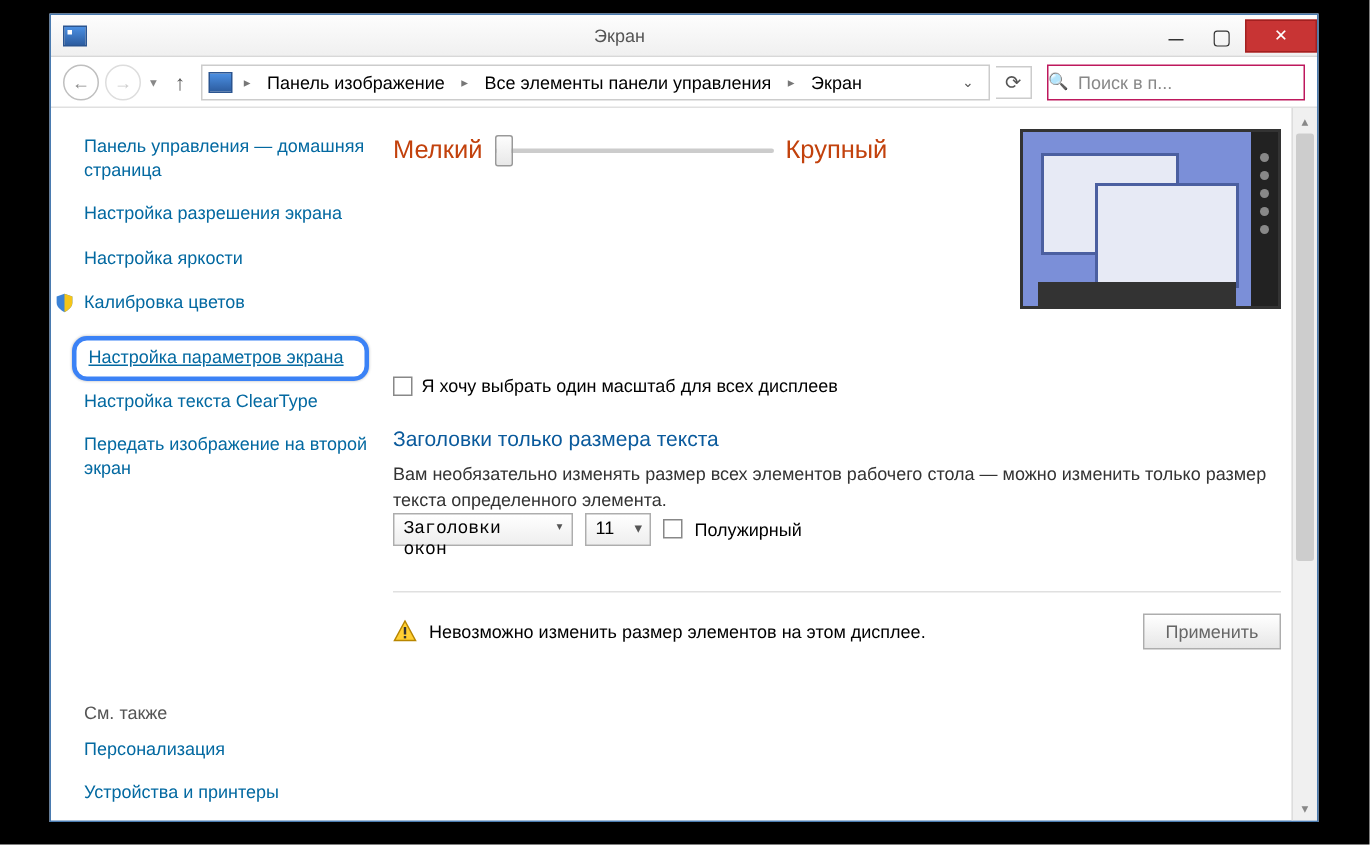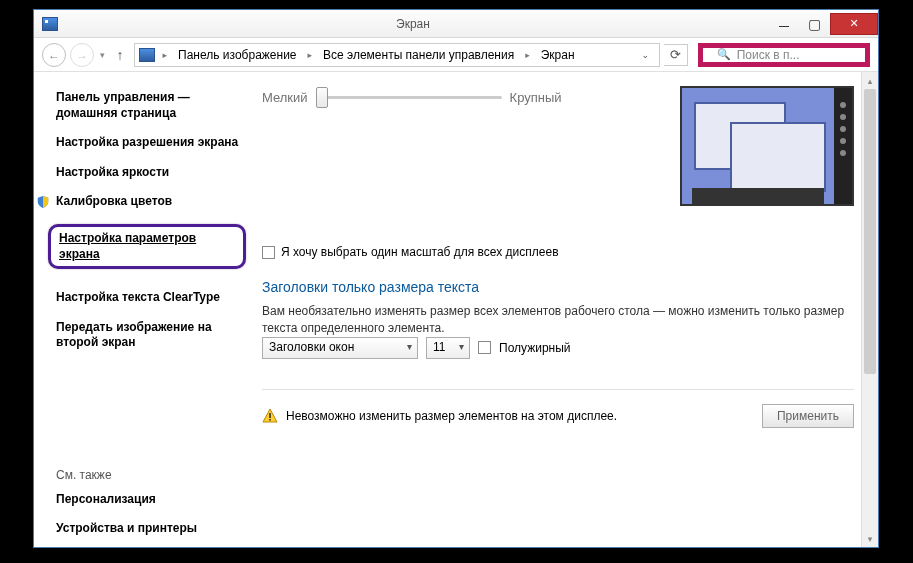--- a/index.html
+++ b/index.html
@@ -19,51 +19,51 @@
   .navbar { height: 34px; border-bottom: 1px solid #e0e0e0; display:flex; align-items:center; padding: 0 8px; gap:4px; }
   .nav-circle { width:24px; height:24px; border:1px solid #bfbfbf; border-radius:50%; display:flex; align-items:center; justify-content:center; color:#888; cursor:pointer; }
   .nav-dd { font-size:9px; color:#888; padding: 0 2px; cursor:pointer; }
   .nav-up { font-size:14px; color:#555; padding:0 6px; cursor:pointer; }
   .addr { flex:1; height: 24px; border:1px solid #ccc; display:flex; align-items:center; padding: 0 4px; gap:4px; }
   .addr-icon { width:16px; height:14px; background: linear-gradient(#4b8fe2, #2d5da0); border:1px solid #2a5490; }
   .crumb { display:flex; align-items:center; gap:2px; cursor:pointer; padding: 2px 3px; }
   .chev { font-size:9px; color:#777; padding: 0 4px; cursor:pointer; }
   .addr-dd { font-size:9px; color:#555; padding: 2px 6px; cursor:pointer; }
   .refresh { width:24px; height:22px; border:1px solid #ccc; border-left:none; display:flex; align-items:center; justify-content:center; cursor:pointer; font-size:13px; color:#555;}
-  .searchbox { width:172px; height:24px; border:5px solid #be185d; margin-left:6px; display:flex; align-items:center; padding:0 14px; color:#888; gap:6px; }
+  .searchbox { width:172px; height:24px; border:1px solid #be185d; margin-left:6px; display:flex; align-items:center; padding:0 0; color:#888; gap:6px; }
   .searchbox::before { content:"🔍"; font-size:11px; color:#888; }
   .body { display:flex; height: calc(100% - 62px); }
   .sidebar { width: 224px; padding: 18px 12px 10px 22px; display:flex; flex-direction:column; }
-  .side-link { color:#000000; font-size:12px; margin-bottom: 14px; cursor:pointer; line-height:1.3; position:relative;font-weight:bold; }
+  .side-link { color:#0369a1; font-size:12px; margin-bottom: 14px; cursor:pointer; line-height:1.3; position:relative; }
   .shield { position:absolute; left:-20px; top:1px; width:14px; height:14px; }
   .shield svg { width:14px; height:14px; }
-  .side-link.highlighted { border:3px solid #4c1d95; border-radius:10px; padding:4px 8px; margin-left:-8px; margin-bottom:21px; background:#fff; box-shadow: 0 0 2px rgba(0,0,0,.3);}
+  .side-link.highlighted { border:3px solid #3b82f6; border-radius:10px; padding:4px 8px; margin-left:-8px; margin-bottom:6px; background:#fff; box-shadow: 0 0 2px rgba(0,0,0,.3);}
   .side-link.highlighted span { text-decoration: underline; }
   .side-spacer { flex:1; }
   .side-heading { color:#555; font-size:12px; margin-bottom:10px; }
   .content { flex:1; padding: 18px 24px 10px 4px; overflow-y: hidden; position:relative;}
   .slider-row { display:flex; align-items:center; gap:8px; margin-bottom: 14px; }
-  .slider-label { font-size:13px; color:#737373; }
+  .slider-label { font-size:17px; color:#c2410c; }
   .slider-track { width:186px; height:3px; background:#ccc; border-radius:2px; position:relative; }
   .slider-thumb { position:absolute; left:0; top:-9px; width:12px; height:21px; background:linear-gradient(#fdfdfd,#e8e8e8); border:1px solid #999; border-radius:2px; cursor:pointer;}
   .preview { position:absolute; right:24px; top:14px; width:174px; height:120px; border:2px solid #333; background:#7b8fd8; padding:10px; box-shadow: inset -18px 0 0 #222; }
   .pv-win { position:absolute; background:#e7eaf5; border:2px solid #4b5fa0; }
   .pv-win.a { left:12px; top:14px; width:92px; height:68px; }
   .pv-win.b { left:48px; top:34px; width:96px; height:70px; }
   .pv-bar { position:absolute; left:10px; right:28px; bottom:-2px; height:18px; background:#333; }
   .pv-dots { position:absolute; right:4px; top:14px; width:8px; display:flex; flex-direction:column; gap:6px;}
   .pv-dots i{ display:block; width:6px; height:6px; background:#888; border-radius:50%;}
   .chk-row { display:flex; align-items:center; gap:6px; margin-top: 140px; margin-bottom: 20px; font-size:12px; }
   .chk { width:13px; height:13px; border:1px solid #888; background:#fff; cursor:pointer; }
   h3.section { color:#0a5a9c; font-size:14px; font-weight:normal; margin-bottom:8px; }
   .body-text { font-size:12px; color:#333; line-height:1.4; }
   .controls-row { display:flex; align-items:center; gap:8px; margin-bottom:30px; }
   .select { height:22px; border:1px solid #adadad; background:linear-gradient(#fff,#eee); padding: 2px 20px 2px 6px; font-size:12px; position:relative; cursor:pointer;}
   .select::after { content:"▾"; position:absolute; right:5px; top:3px; font-size:10px; color:#555; }
-  .select.w1 { width:156px; }
+  .select.w1 { width:120px;font-family:Liberation Mono, monospace; }
   .select.w2 { width:44px; }
   .footer-row { border-top:1px solid #e0e0e0; padding-top:14px; display:flex; align-items:center; justify-content:space-between; }
   .warn-row { display:flex; align-items:center; gap:8px; font-size:12px;justify-content:space-between; }
   .warn-icon { width:16px; height:16px; }
   .btn { height:24px; padding: 2px 14px; border:1px solid #adadad; background:linear-gradient(#fff,#e6e6e6); font-size:12px; cursor:pointer; color:#666;}
   .scrollbar { position:absolute; right:0; top:0; bottom:0; width:17px; background:#f0f0f0; border-left:1px solid #ddd;}
   .sb-btn { height:17px; display:flex; align-items:center; justify-content:center; font-size:9px; color:#888; cursor:pointer;}
   .sb-thumb { position:absolute; top:17px; left:2px; right:2px; height:60%; background:#cdcdcd; border-radius:2px; cursor:pointer;}
 </style>
 </head>

